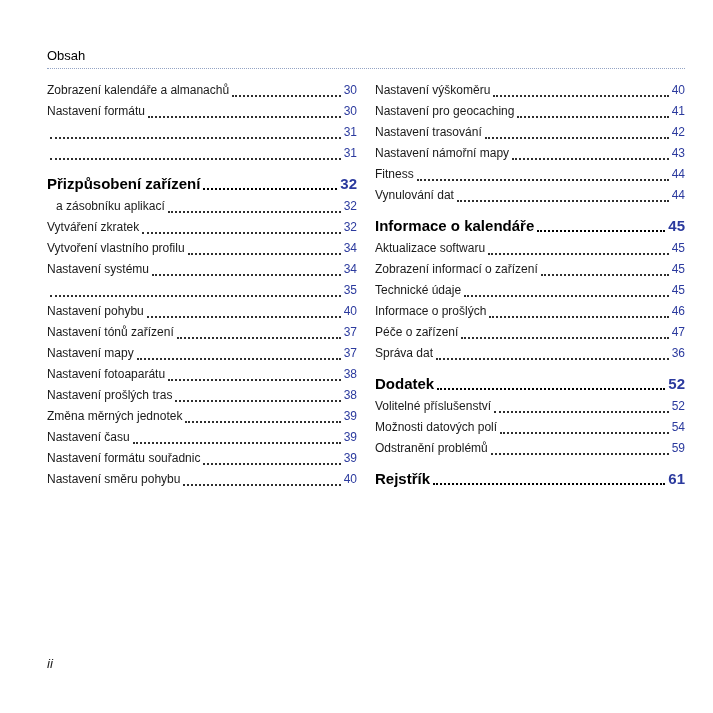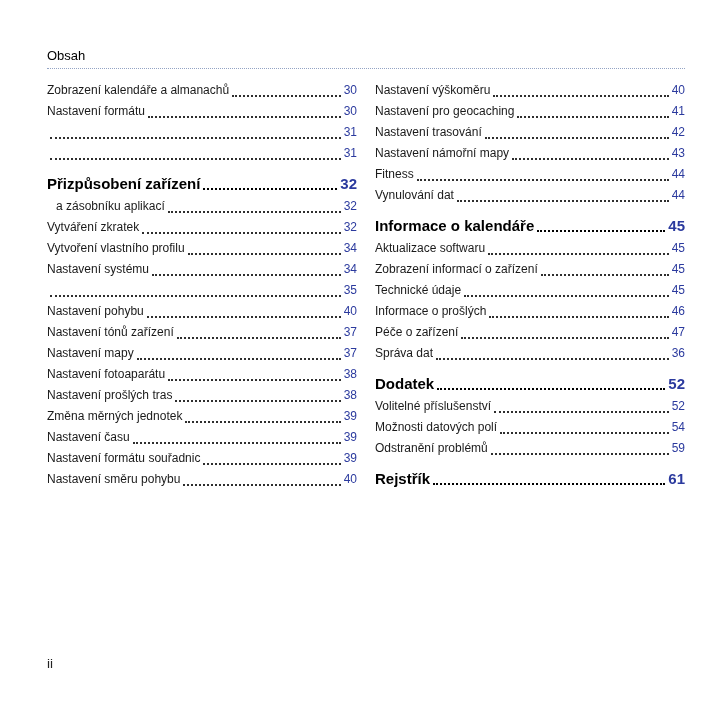--- a/index.html
+++ b/index.html
@@ -78,20 +78,21 @@
     line-height: 21px;
     white-space: nowrap;
   }
   .indent {
     padding-left: 9px;
   }
   .footer {
     display: flex;
     justify-content: space-between;
     align-items: baseline;
+    font-style: italic;
     font-size: 13.5px;
     color: #222;
   }
 </style>
 </head>
 <body>
 
 <div class="page">
   <div class="header">
     <span>Obsah</span>

